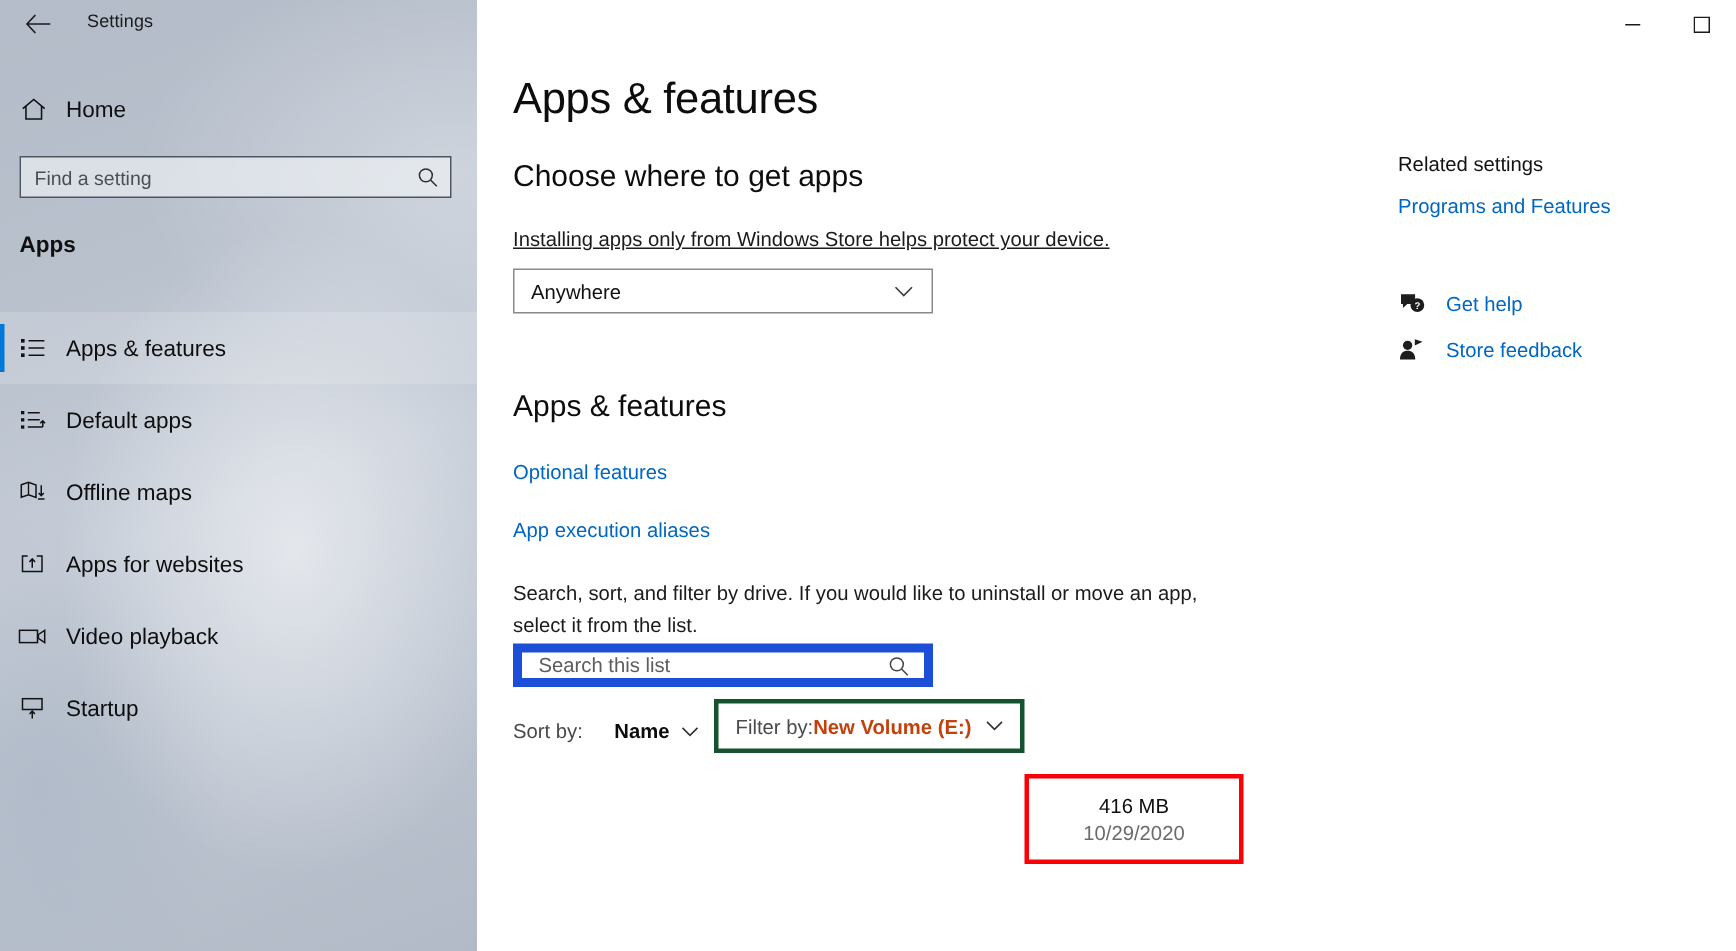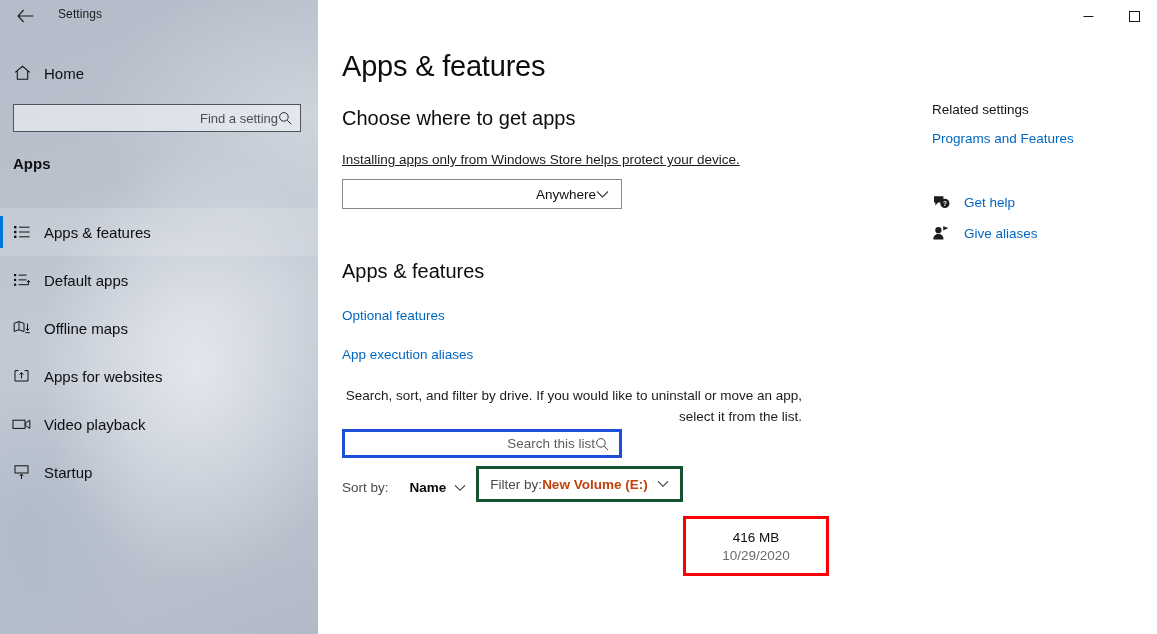--- a/index.html
+++ b/index.html
@@ -7,21 +7,20 @@
     width: 1157px; height: 634px;
     overflow: hidden;
     background: #ffffff;
     font-family: "Liberation Sans", sans-serif;
     -webkit-font-smoothing: antialiased;
   }
   .window {
     position: relative;
     width: 1157px; height: 634px;
     background: #ffffff;
-    text-align: right;
   }
 
   
   .sidebar {
     position: absolute;
     left: 0; top: 0;
     width: 318px; height: 634px;
     background:
       radial-gradient(ellipse 220px 300px at 62% 58%, rgba(255,255,255,0.55) 0%, rgba(255,255,255,0.0) 72%),
       radial-gradient(ellipse 300px 200px at 95% 18%, rgba(255,255,255,0.30) 0%, rgba(255,255,255,0) 70%),
@@ -147,21 +146,21 @@
   .blue-link {
     font-size: 13.5px; color: #0067c0; text-decoration: none; cursor: pointer;
   }
   .desc-2 {
     position: absolute; left: 24px; top: 385px; width: 460px;
     font-size: 13.5px; color: #1b1b1b; line-height: 21px;
   }
   .list-search {
     position: absolute; left: 24px; top: 429px;
     width: 280px; height: 29px;
-    background: #ffffff; border: 3px solid #1d4ed8;
+    background: #ffffff; border: 6px solid #1d4ed8;
     display: flex; align-items: center;
   }
   .list-search .ph { flex:1; padding-left: 11px; font-size: 13.5px; color: #5d5d5d; }
   .list-search .mag { padding-right: 10px; display:flex; align-items:center; color:#444; }
 
   .sortrow { position: absolute; left: 24px; top: 480px; display: flex; align-items: center; }
   .sortby { display: flex; align-items: center; font-size: 13.5px; }
   .sortby .lbl { color: #4a4a4a; }
   .sortby .val { color: #0b0b0b; font-weight: bold; margin-left: 21px; }
   .sortby .chev { margin-left: 8px; display: flex; align-items: center; color: #333; }
@@ -462,17 +461,17 @@
     </div>
 
     <div class="fb-row">
       <span class="side-ico">
         <svg width="19" height="17" viewBox="0 0 19 17">
           <circle cx="6.4" cy="5.2" r="3.1" fill="currentColor"></circle>
           <path d="M1.3 14.6 C1.3 10.6 3.6 8.9 6.4 8.9 C9.2 8.9 11.5 10.6 11.5 14.6 Z" fill="currentColor"></path>
           <path d="M11.2 1.2 L16.4 2.9 L11.2 5.4 Z" fill="currentColor"></path>
         </svg>
       </span>
-      <span class="side-lbl">Give aliases</span>
+      <span class="side-lbl">Store feedback</span>
     </div>
 
   </div>
 </div>
 
 </body></html>

